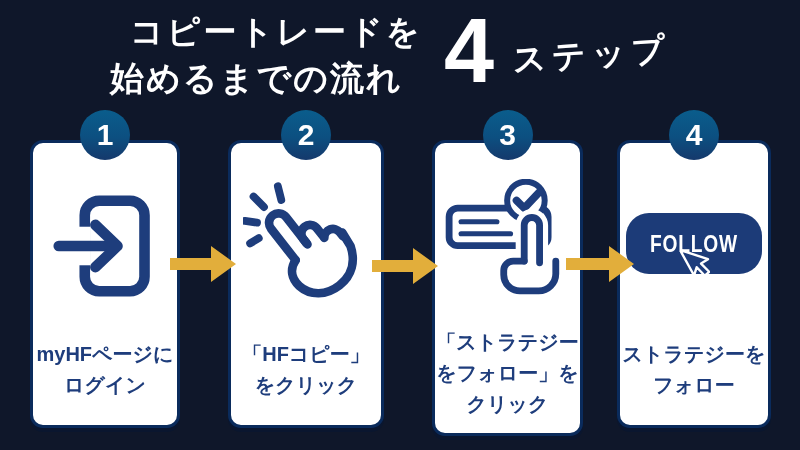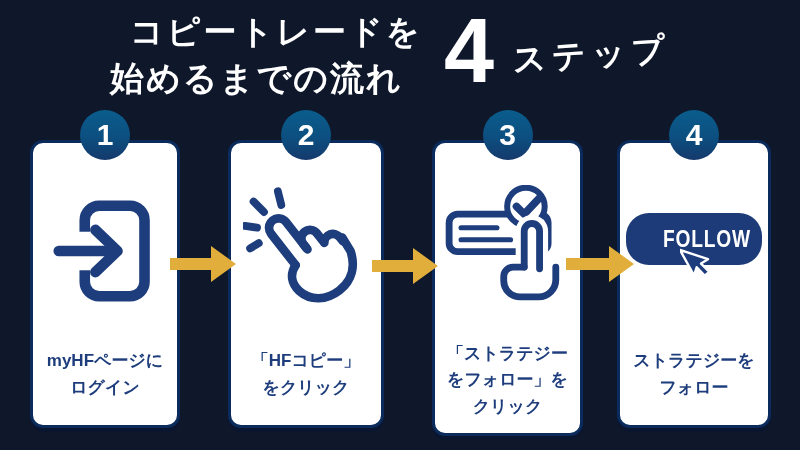--- a/index.html
+++ b/index.html
@@ -54,39 +54,39 @@
     z-index:4;
   }
 
   .icon-area{
     flex:1; width:100%;
     display:flex; align-items:center; justify-content:center;
     padding-top:26px;
   }
 
   .caption{
-    color:#1E3D7C; font-size:17px; font-weight:bold;
+    color:#1E3D7C; font-size:20px; font-weight:bold;
     text-align:center; line-height:1.55; padding-bottom:24px;
     white-space:nowrap;
     margin-top:16px;
   }
   .card-3 .caption{ padding-bottom:12px;font-family:Liberation Mono, monospace; }
 
   
   .flow-arrow{ position:absolute; z-index:5; }
   .arrow-1{ left:170px; top:245px; }
   .arrow-2{ left:372px; top:247px; }
   .arrow-3{ left:566px; top:245px; }
 
   
   .follow-pill{
     position:absolute; top:70px; left:50%; transform:translateX(-50%);
-    width:136px; height:52px; border-radius:23px;
+    width:136px; height:61px; border-radius:23px;
     background:#1C3B78;
-    display:flex; align-items:center; justify-content:flex-end;
+    display:flex; align-items:center; justify-content:center;
   }
   .follow-pill span{
     color:#FFFFFF; font-size:24px; font-weight:bold; letter-spacing:1px;
     transform:scaleX(.8);
   }
   .cursor{ position:absolute; top:102px; left:60px; z-index:3; }
 </style>
 </head>
 <body>
 

